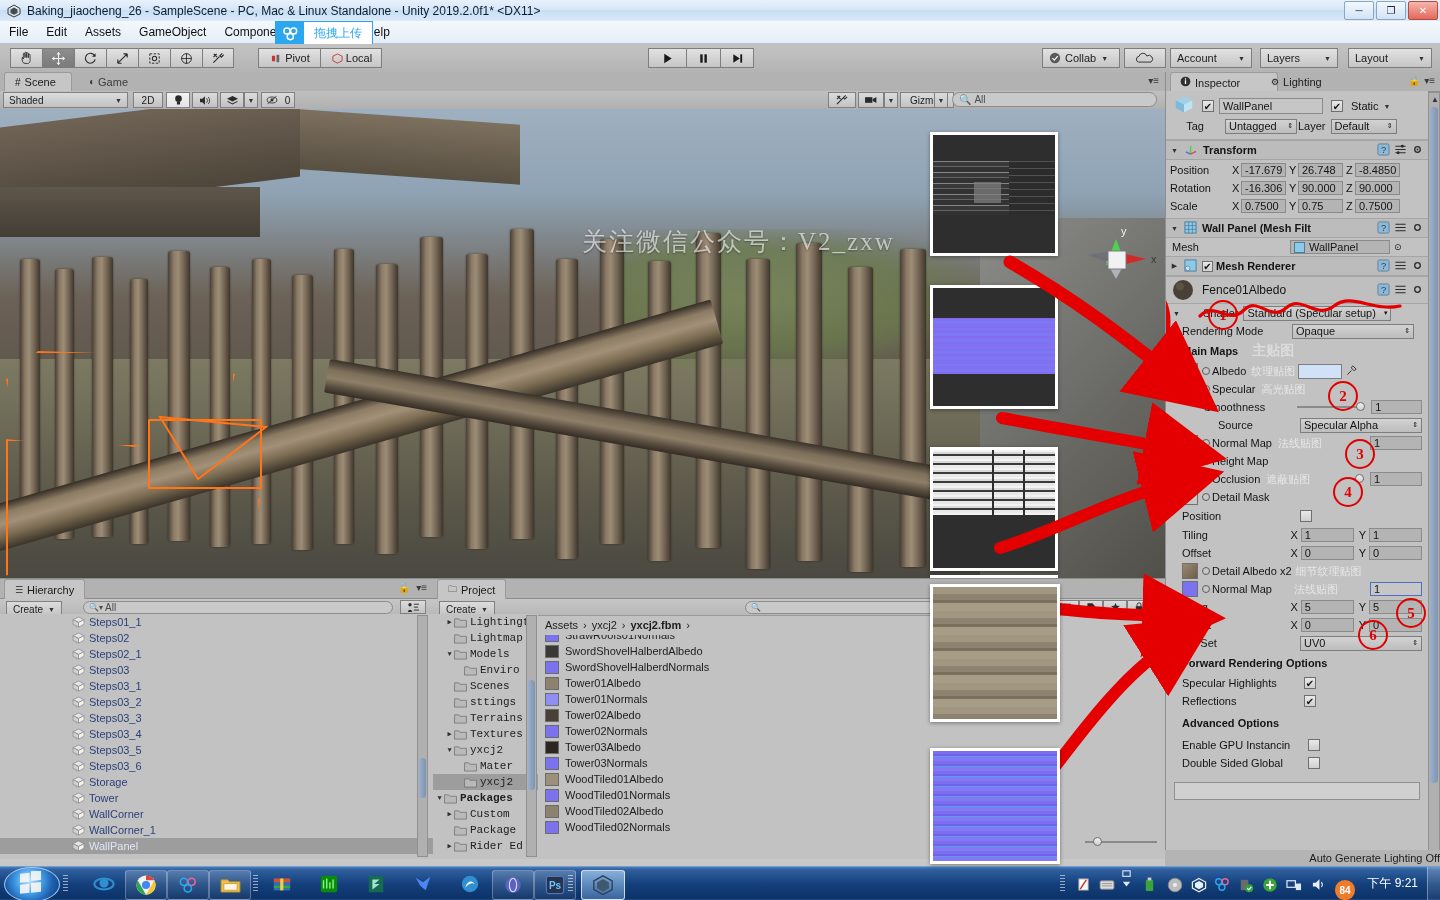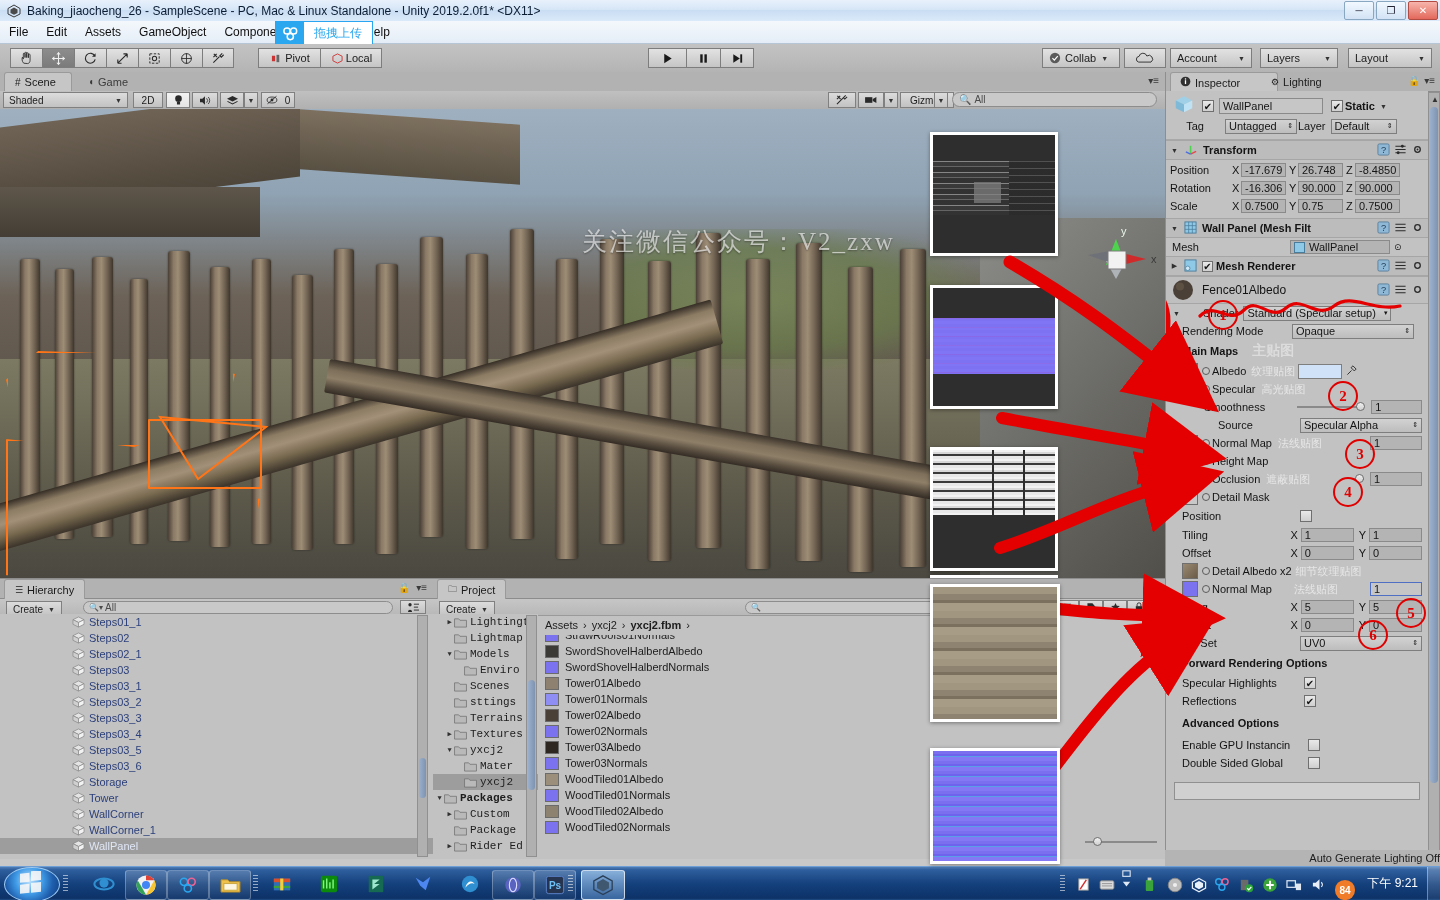--- a/index.html
+++ b/index.html
@@ -949,21 +949,21 @@
                 <polygon points="4,7 13,2.5 22,7 13,11.5" fill="#9fd0e8"></polygon>
                 <polygon points="4,7 13,11.5 13,20 4,15.5" fill="#7fb9d8"></polygon>
                 <polygon points="22,7 13,11.5 13,20 22,15.5" fill="#bfe3f4"></polygon>
               </svg>
           </span>
           <span class="chk">✔</span>
           <div class="field white" style="width:104px;margin-left:5px;height:16px">
             <span>WallPanel</span>
           </div>
           <span class="chk" style="margin-left:8px">✔</span>
-          <span style="font-weight:bold;margin-left:2px">Static</span>
+          <span style="font-weight:normal;margin-left:8px">Static</span>
           <span class="dd-arrow">▼</span>
         </div>
         <div class="row" style="height:18px">
           <span style="width:32px;text-align:right">Tag</span>
           <div class="popup" style="width:72px;margin-left:21px">
             <span>Untagged</span>
               <span style="font-size:7px">⇕</span>
           </div>
           <span style="margin-left:1px">Layer</span>
           <div class="popup" style="width:66px;margin-left:5px">

